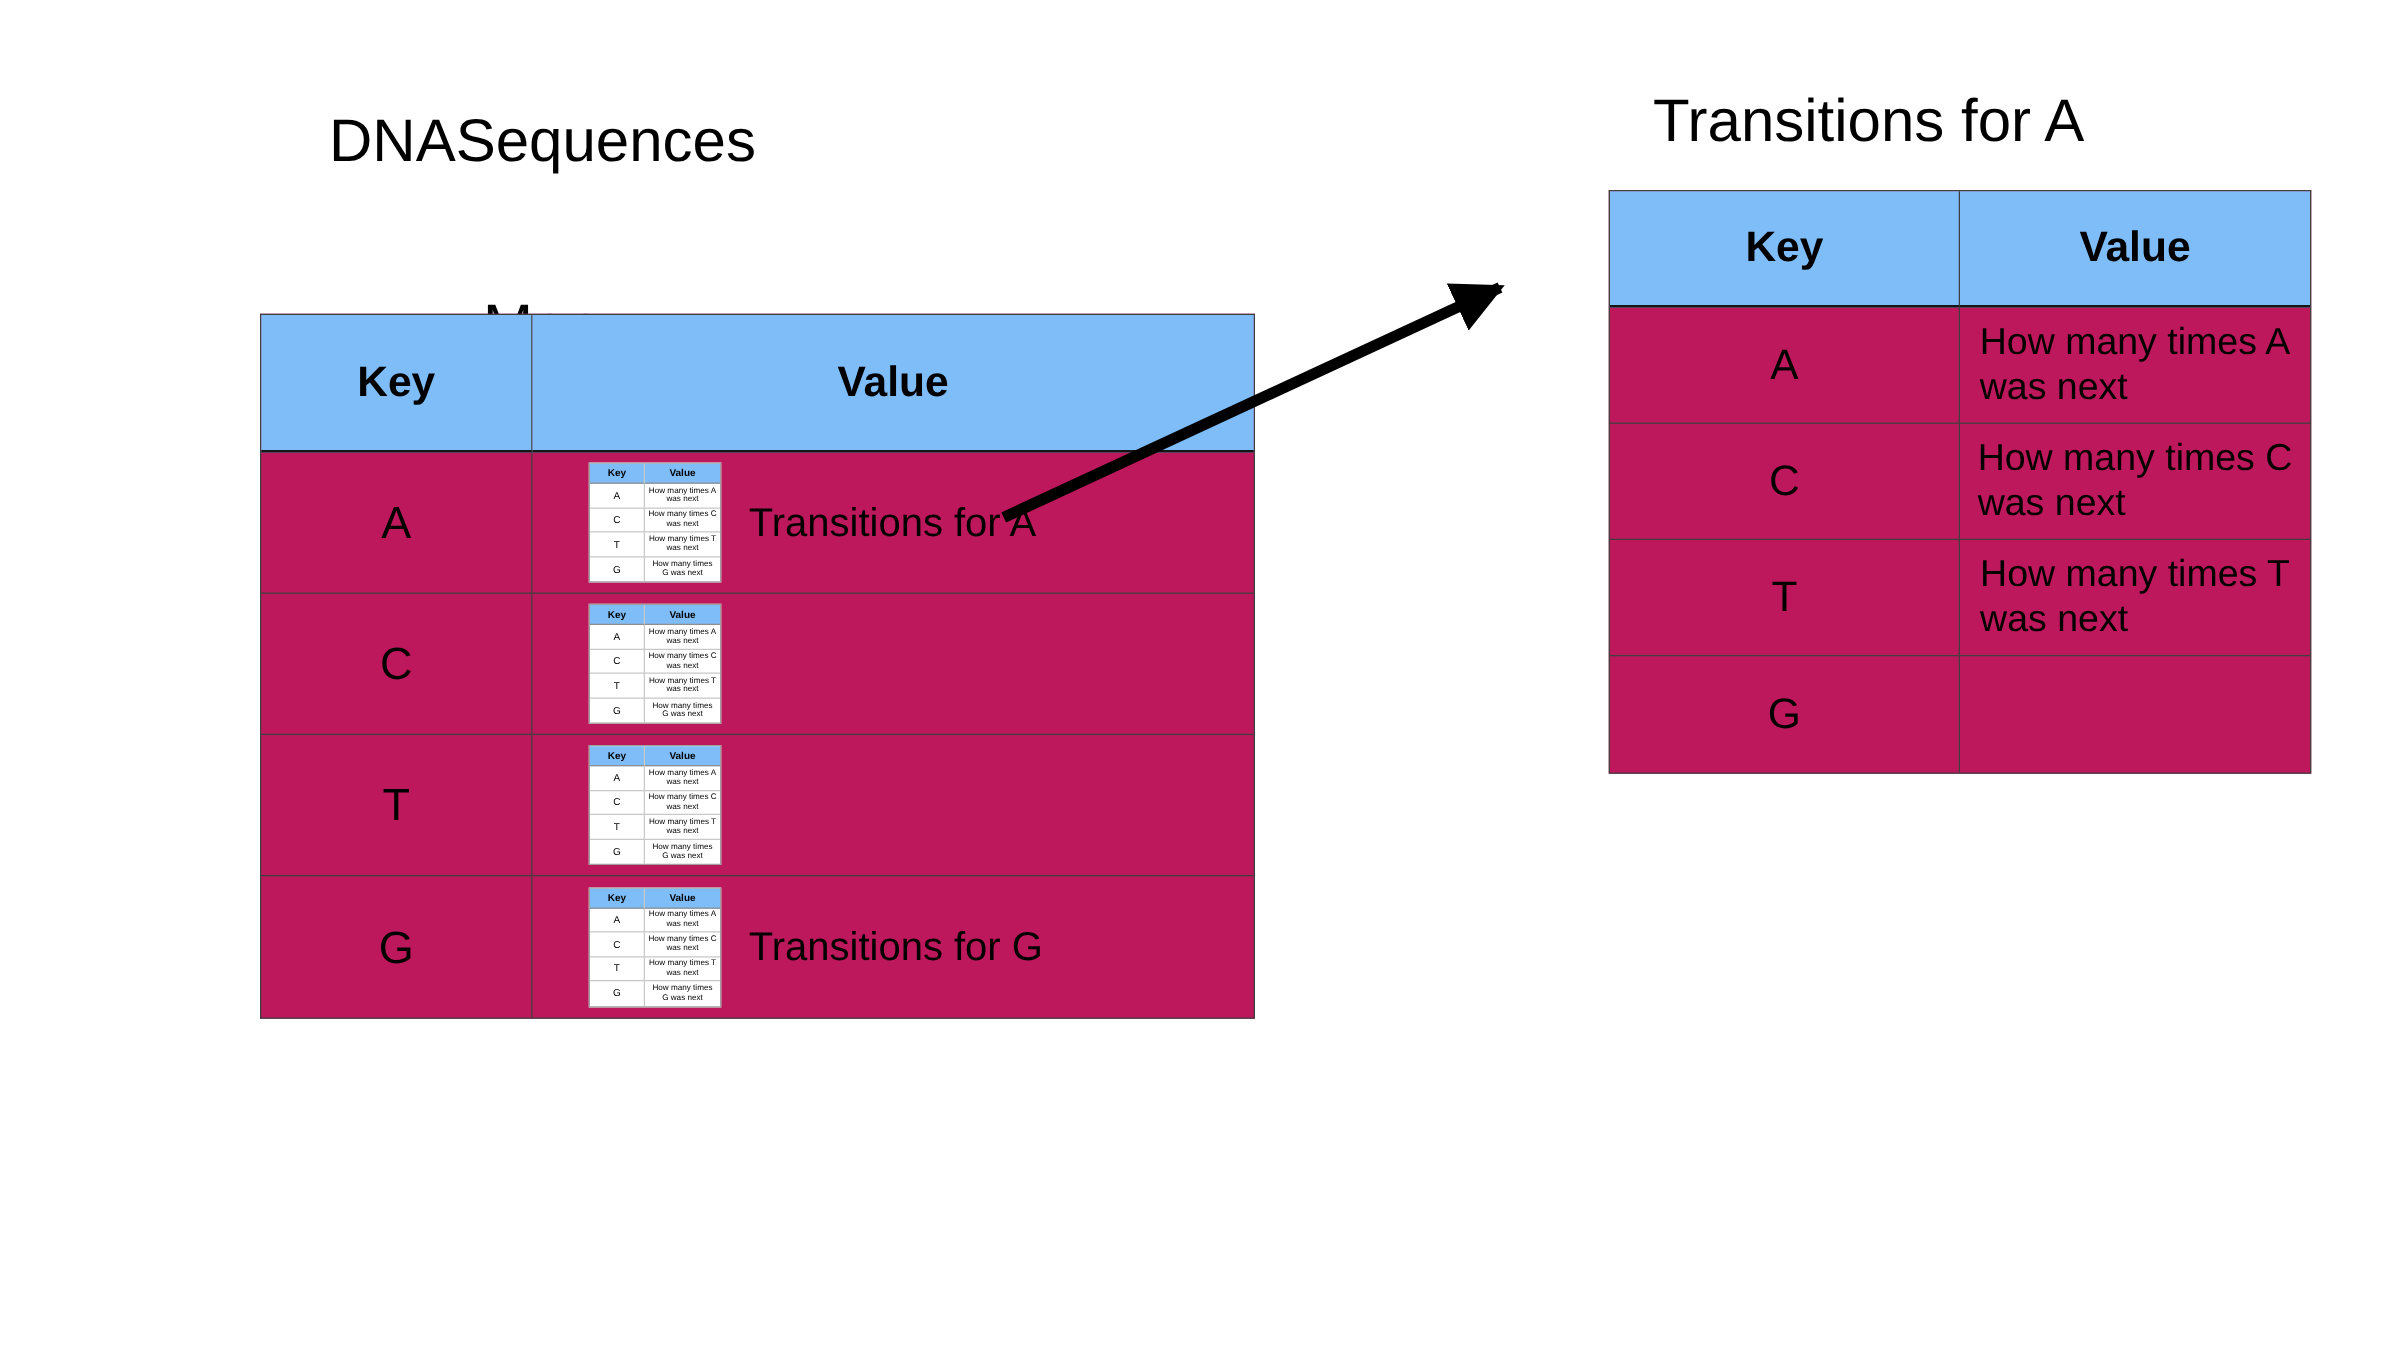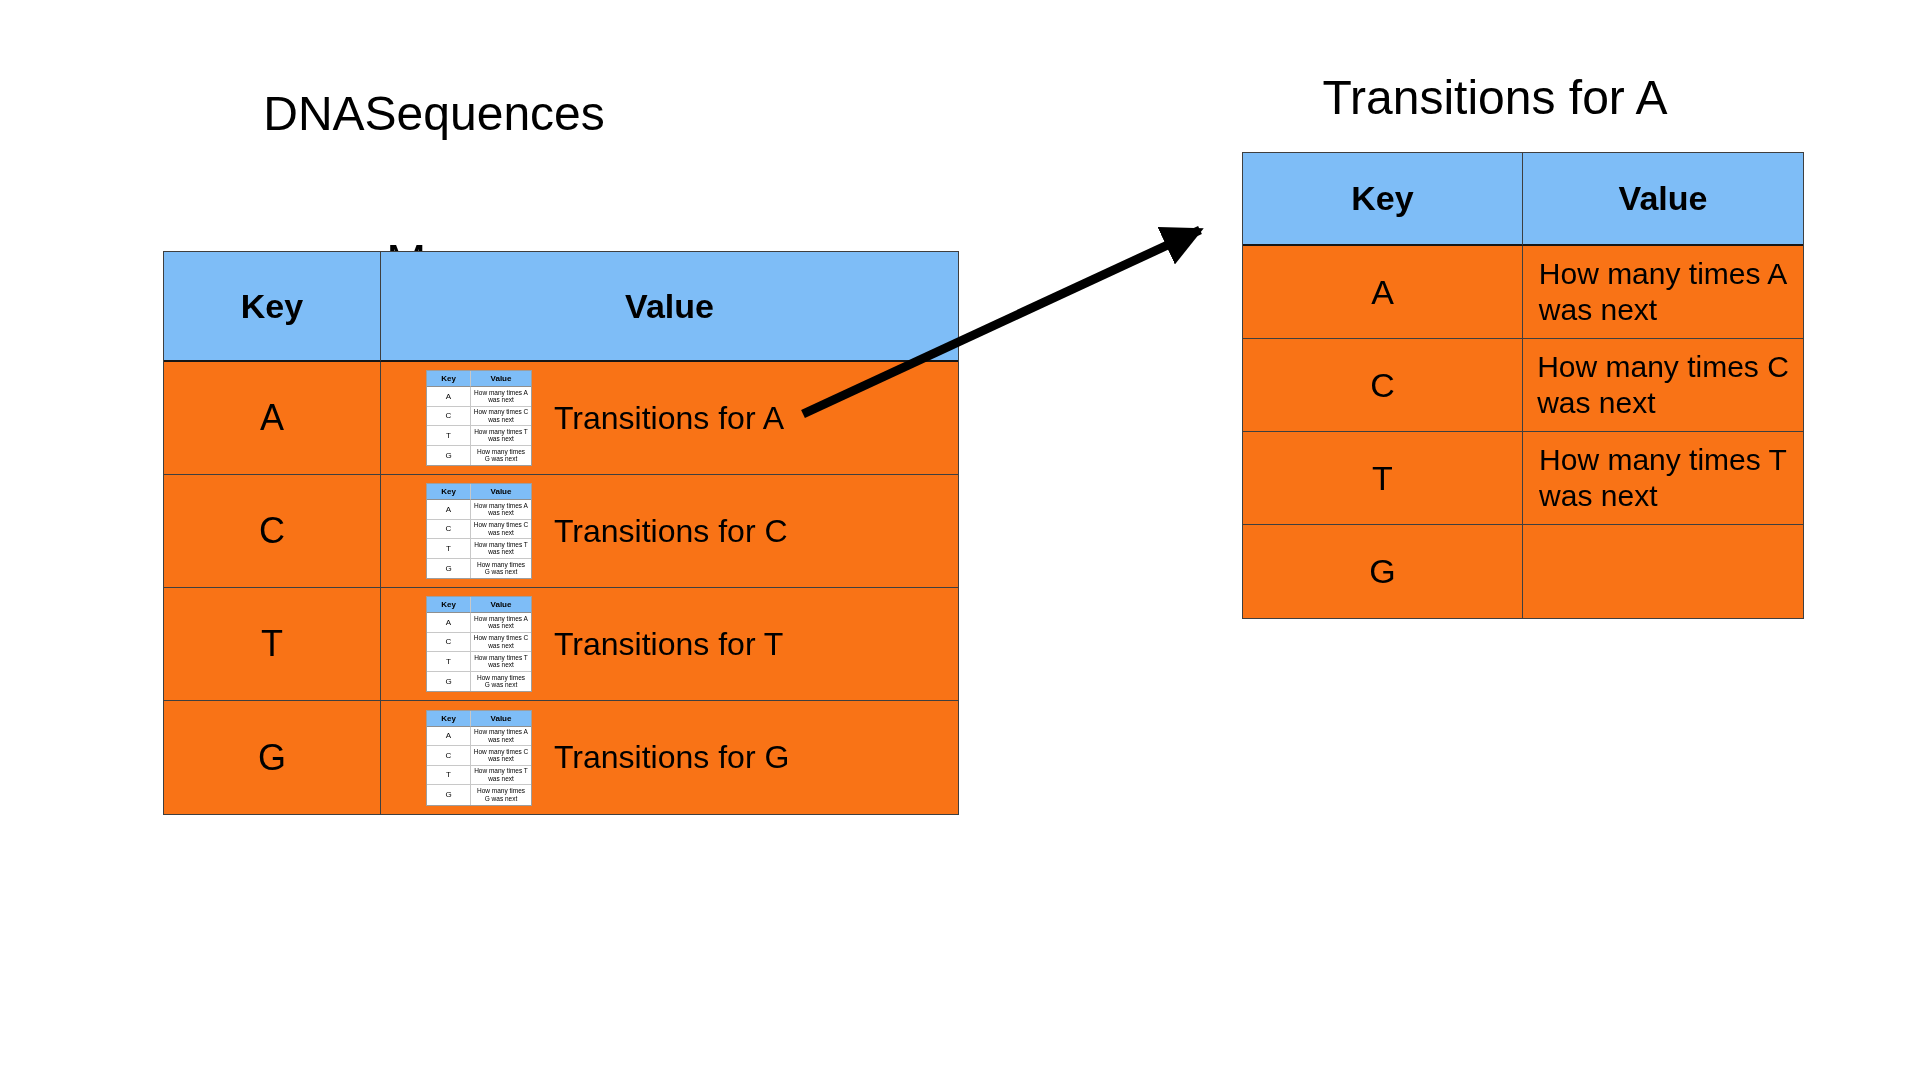--- a/index.html
+++ b/index.html
@@ -13,21 +13,21 @@
   body{font-family:"Liberation Sans", sans-serif;color:#000;position:relative;}
 
   .canvas{position:absolute;left:0;top:0;width:1920px;height:968px;background:#fff;}
 
   .title{position:absolute;transform:translateX(-50%);font-size:48px;line-height:1.15;white-space:nowrap;font-weight:400;}
   .t-dna{left:434px;top:86px;}
   .t-map{left:433px;top:234px;}
   .t-right{left:1495px;top:70px;}
 
   
-  .btable{position:absolute;display:grid;border:1px solid var(--tb);background:#f97316;}
+  .btable{position:absolute;display:grid;border:1px solid var(--tb);background:#be185d;margin-left:45px;}
   .left-table{left:163px;top:251px;width:796px;grid-template-columns:217px 1fr;grid-template-rows:110px repeat(4,113px);}
   .right-table{left:1242px;top:152px;width:562px;grid-template-columns:280px 1fr;grid-template-rows:93px repeat(4,93px);}
 
   .cell{border-right:1px solid var(--tb);border-bottom:1px solid var(--tb);display:flex;align-items:center;justify-content:center;}
   .cell.last-col{border-right:none;}
   .cell.last-row{border-bottom:none;}
   .hdr{background:var(--blue);font-weight:700;font-size:34px;border-bottom-width:2px;border-bottom-color:#161616;}
   .keycell{font-size:36px;}
   .r-keycell{font-size:34px;}
   .r-valcell{font-size:30px;line-height:36px;white-space:pre-line;}
@@ -90,42 +90,40 @@
         <div class="m-cell m-key">C</div>
         <div class="m-cell m-val m-last">How many times C
 was next</div>
         <div class="m-cell m-key">T</div>
         <div class="m-cell m-val m-last">How many times T
 was next</div>
         <div class="m-cell m-key m-bot">G</div>
         <div class="m-cell m-val m-last m-bot">How many times
 G was next</div>
       </div>
-      <div class="vlabel">Transitions for C</div>
     </div>
 
     <div class="cell keycell">T</div>
     <div class="cell last-col map-valcell">
       <div class="mini">
         <div class="m-cell m-hdr">Key</div>
         <div class="m-cell m-hdr m-last">Value</div>
         <div class="m-cell m-key">A</div>
         <div class="m-cell m-val m-last">How many times A
 was next</div>
         <div class="m-cell m-key">C</div>
         <div class="m-cell m-val m-last">How many times C
 was next</div>
         <div class="m-cell m-key">T</div>
         <div class="m-cell m-val m-last">How many times T
 was next</div>
         <div class="m-cell m-key m-bot">G</div>
         <div class="m-cell m-val m-last m-bot">How many times
 G was next</div>
       </div>
-      <div class="vlabel">Transitions for T</div>
     </div>
 
     <div class="cell keycell last-row">G</div>
     <div class="cell last-col last-row map-valcell">
       <div class="mini">
         <div class="m-cell m-hdr">Key</div>
         <div class="m-cell m-hdr m-last">Value</div>
         <div class="m-cell m-key">A</div>
         <div class="m-cell m-val m-last">How many times A
 was next</div>

